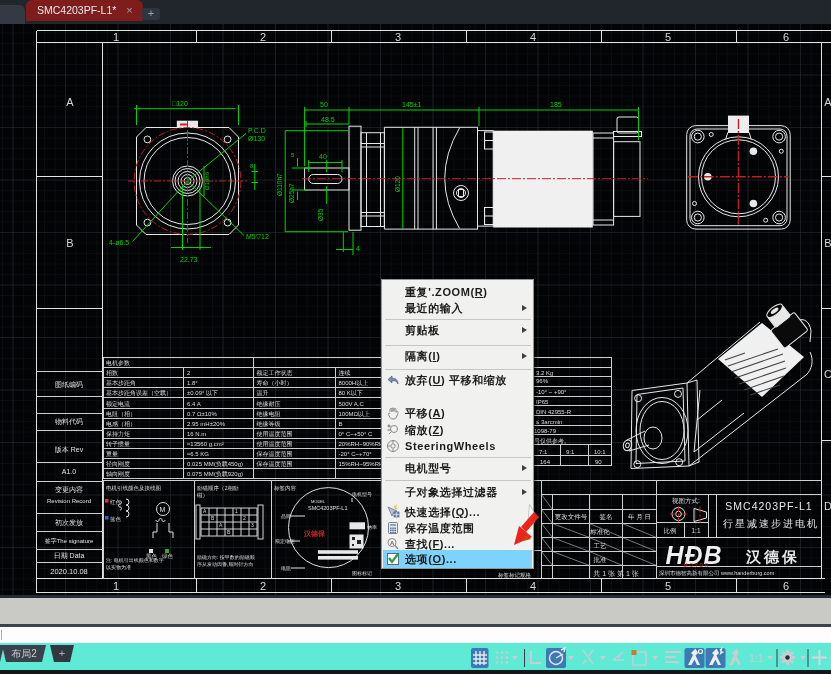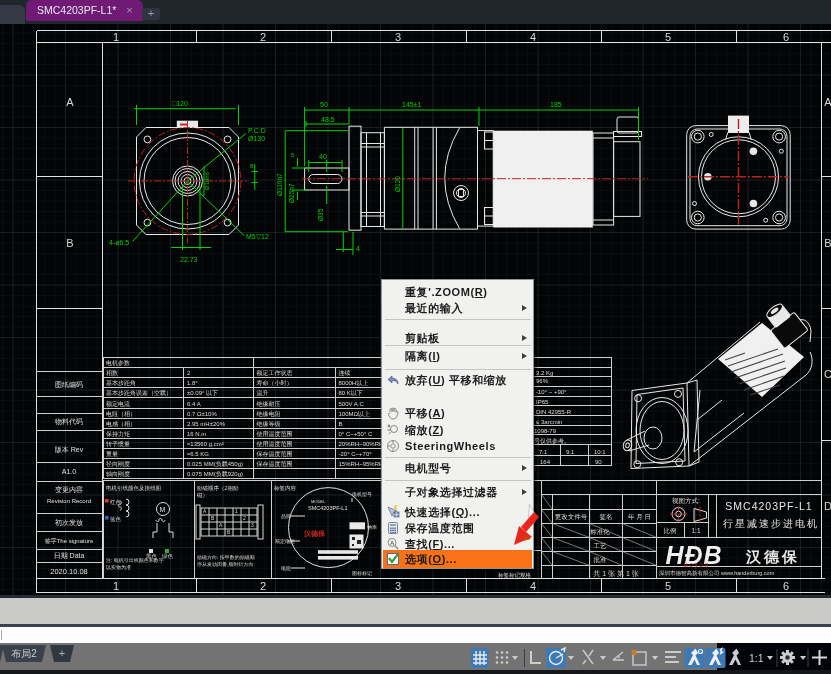--- a/index.html
+++ b/index.html
@@ -1,41 +1,41 @@
 <!DOCTYPE html>
 <html><head><meta charset="utf-8"><style>
 html,body{margin:0;padding:0;background:#000;}
 *{box-sizing:border-box;}
 #app{position:relative;width:831px;height:674px;overflow:hidden;background:#03040a;font-family:"Liberation Sans",sans-serif;}
 
 #tabbar{position:absolute;left:0;top:0;width:831px;height:24px;background:#21252c;}
 #tabstub{position:absolute;left:-8px;top:5px;width:33px;height:19px;background:#333a44;border-radius:6px 6px 0 0;}
-#tabactive{position:absolute;left:26px;top:0;width:117px;height:21px;background:#701a75;border-radius:6px 6px 0 0;color:#e6e9ed;font-size:10.5px;line-height:21px;padding-left:11px;}
+#tabactive{position:absolute;left:26px;top:0;width:117px;height:21px;background:#7f1d1d;border-radius:6px 6px 0 0;color:#e6e9ed;font-size:10.5px;line-height:21px;padding-left:11px;}
 #tabactive .x{color:#9aa2ac;margin-left:7px;font-size:11px;}
 #tabplus{position:absolute;left:142px;top:8px;width:18px;height:12px;background:#30363f;border-radius:3px;color:#9aa2ac;font-size:11px;line-height:11px;text-align:center;}
 
 #navy{position:absolute;left:0;top:595px;width:831px;height:3px;background:#232b37;}
 #grey{position:absolute;left:0;top:598px;width:831px;height:26px;background:#c9cac5;}
 #dline{position:absolute;left:0;top:624px;width:831px;height:3px;background:#3a4150;}
 #white{position:absolute;left:0;top:627px;width:831px;height:16px;background:#fdfdfd;}
-#bbar{position:absolute;left:0;top:643px;width:717px;height:27px;background:#737373;}
+#bbar{position:absolute;left:0;top:643px;width:831px;height:27px;background:#5eead4;}
 #bedge{position:absolute;left:0;top:670px;width:831px;height:4px;background:#13161b;}
 
 #ltab{position:absolute;left:2px;top:2px;width:44px;height:17px;background:#3a414b;color:#c9ced4;font-size:10px;line-height:17px;text-align:center;clip-path:polygon(0 0,44px 0,40px 17px,4px 17px);}
 #ltabp{position:absolute;left:50px;top:2px;width:24px;height:17px;background:#31373f;color:#aab1b9;font-size:11px;line-height:16px;text-align:center;clip-path:polygon(0 0,24px 0,20px 17px,4px 17px);}
 #modeltxt{position:absolute;left:447px;top:684px;color:#c3c7cc;font-size:16px;}
 
 #menu{position:absolute;left:381px;top:279px;width:153px;height:290px;background:#f1f1ef;border:1px solid #8f9598;box-shadow:2px 2px 3px rgba(0,0,0,0.5);font-size:11px;color:#1b1b1b;letter-spacing:0.6px;font-weight:bold;}
 .mi{position:absolute;left:1px;width:149px;height:16px;line-height:16px;white-space:nowrap;}
 .mi .t{position:absolute;left:22px;}
 .mi .ar{position:absolute;right:5px;top:5px;width:0;height:0;border-left:5px solid #404040;border-top:3.5px solid transparent;border-bottom:3.5px solid transparent;}
 .mi .ic{position:absolute;left:3px;top:1px;width:14px;height:14px;}
 .sep{position:absolute;left:3px;width:146px;height:1px;background:#c5c5c5;}
 .dis{color:#b4b4b4;}
-.hl{background:#f97316;}
+.hl{background:#7dd3fc;}
 u{text-decoration:underline;}
 </style></head><body>
 <div id="app">
   <div id="tabbar">
     <div id="tabstub"></div>
     <div id="tabactive">SMC4203PF-L1* <span class="x">×</span></div>
     <div id="tabplus">+</div>
   </div>
 
   <svg id="draw" style="position:absolute;left:0;top:24px" width="831" height="571" viewBox="0 24 831 571">
@@ -483,21 +483,21 @@
 
   <div id="menu">
     <div class="mi" style="top:4px">
         <span class="t">重复'.ZOOM(<u>R</u>)</span>
       </div>
     <div class="mi" style="top:20px">
         <span class="t">最近的输入</span>
         <span class="ar"></span>
       </div>
     <div class="sep" style="top:39px"></div>
-    <div class="mi" style="top:50px">
+    <div class="mi" style="top:42px">
         <span class="t">剪贴板</span>
         <span class="ar"></span>
       </div>
     <div class="sep" style="top:65px"></div>
     <div class="mi" style="top:68px">
         <span class="t">隔离(<u>I</u>)</span>
         <span class="ar"></span>
       </div>
     <div class="sep" style="top:89px"></div>
     <div class="mi" style="top:92px">

